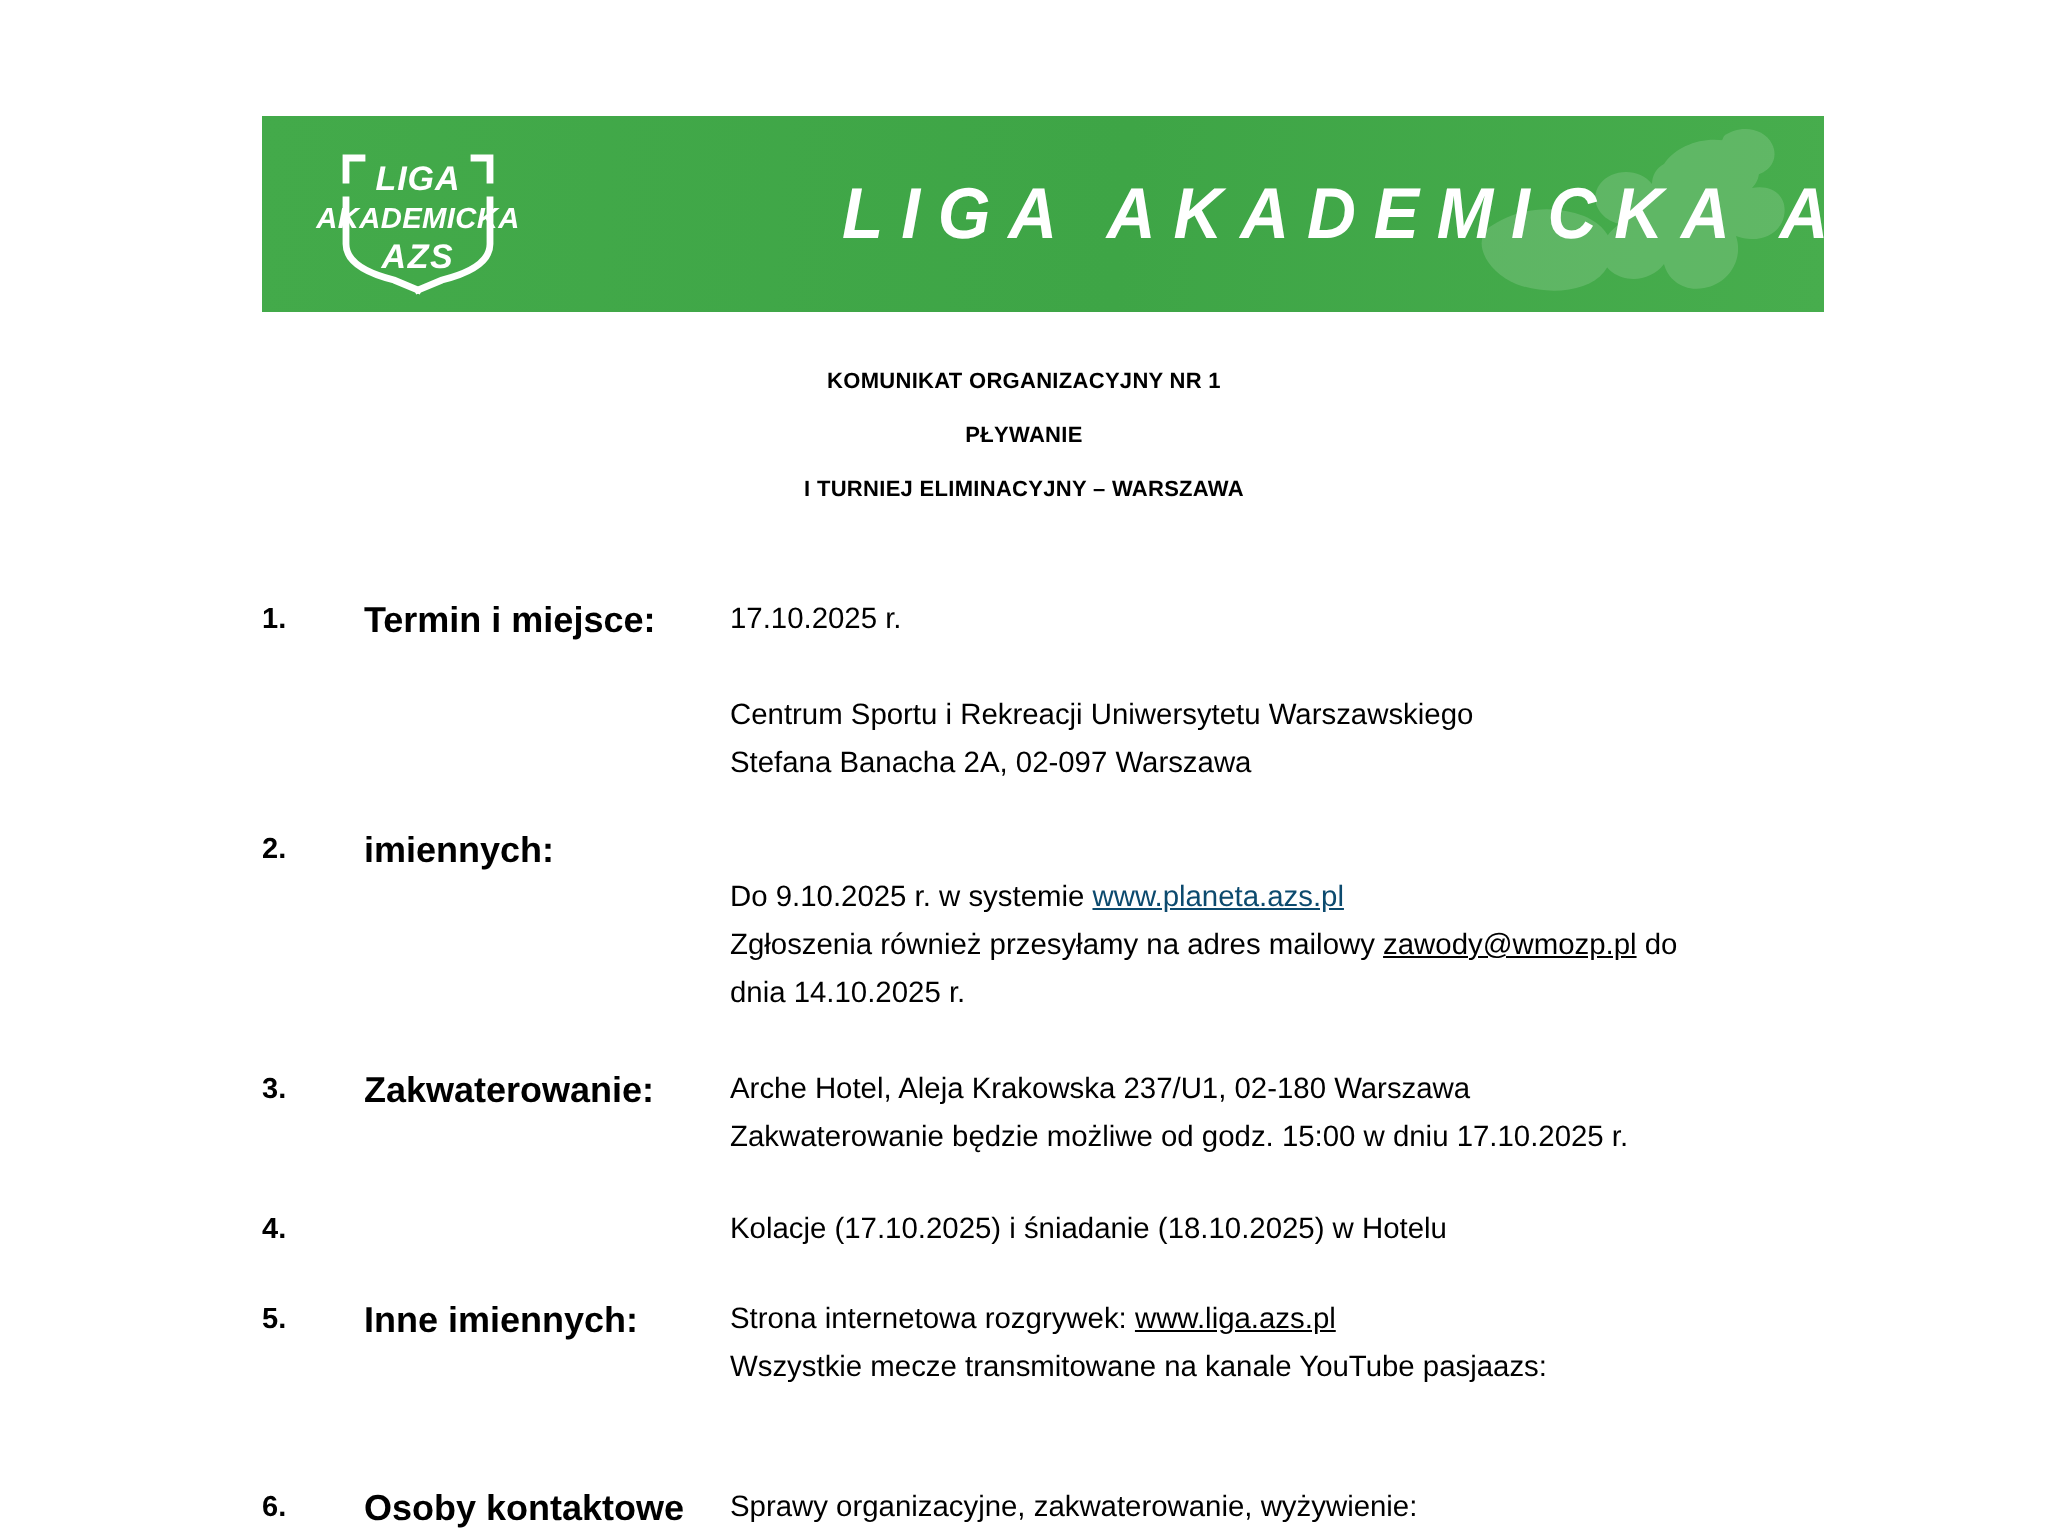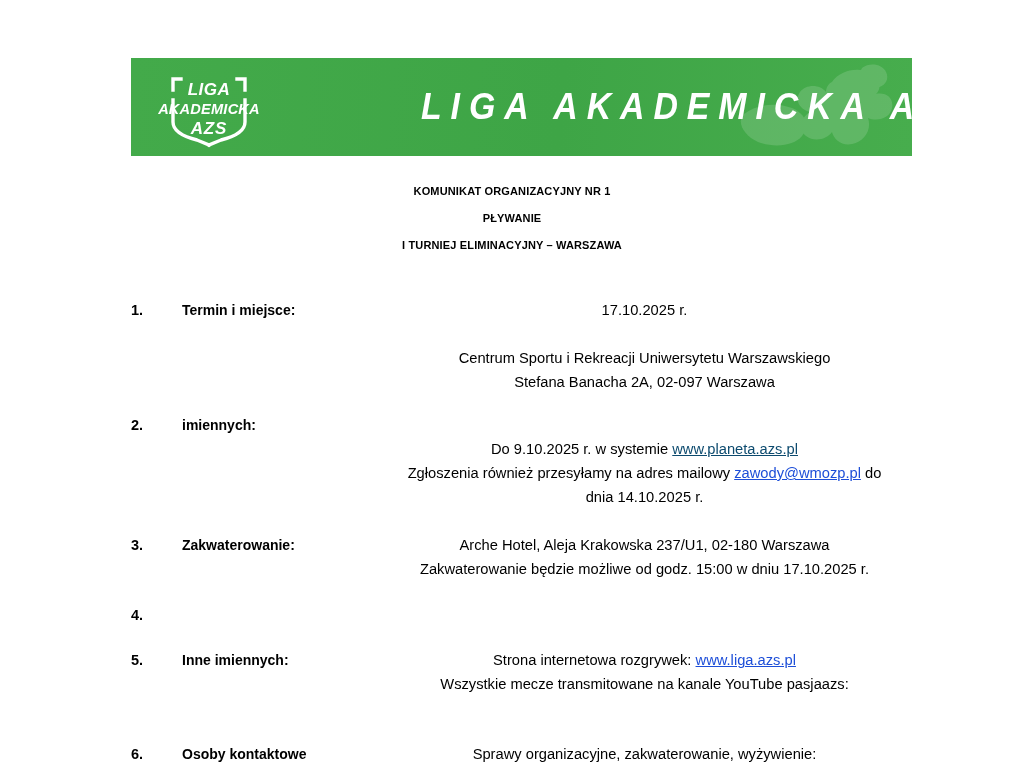--- a/index.html
+++ b/index.html
@@ -101,36 +101,35 @@
     left: 131px;
     font-weight: bold;
     font-size: 14.5px;
     line-height: 24px;
   }
   .item-label {
     position: absolute;
     left: 182px;
     width: 175px;
     font-weight: bold;
-    font-size: 14px;
+    font-size: 18px;
     line-height: 24px;
   }
   .item-label .lbl-line { display: block; white-space: nowrap; }
   .item-body {
     margin-left: 365px;
     padding-right: 100px;
     font-size: 14.7px;
     line-height: 24px;
-    text-align: center;
   }
   .item-body .line { display: block; white-space: nowrap; }
   .item-body .gap { display: block; height: 24px; }
 
   a.link {
-    color: #1d4ed8;
+    color: #000000;
   }
   a.link.visited {
     color: #0c4a6e;
     text-decoration: underline;
   }
 </style>
 </head>
 <body>
 
 <div class="page">
@@ -209,20 +208,23 @@
         <span class="lbl-line">Zakwaterowanie:</span>
       </span>
       <div class="item-body">
         <span class="line">Arche Hotel, Aleja Krakowska 237/U1, 02-180 Warszawa</span>
         <span class="line">Zakwaterowanie będzie możliwe od godz. 15:00 w dniu 17.10.2025 r.</span>
       </div>
     </div>
 
     <div class="item" style="height:24px;margin-top:22px;">
       <span class="item-num">4.</span>
+      <div class="item-body">
+        <span class="line">Kolacje (17.10.2025) i śniadanie (18.10.2025) w Hotelu</span>
+      </div>
     </div>
 
     <div class="item" style="height:72px;margin-top:21px;">
       <span class="item-num">5.</span>
       <span class="item-label">
         <span class="lbl-line">Inne imiennych:</span>
       </span>
       <div class="item-body">
         <span class="line"><span>Strona internetowa rozgrywek: </span><a class="link" href="#">www.liga.azs.pl</a></span>
         <span class="line">Wszystkie mecze transmitowane na kanale YouTube pasjaazs:</span>

